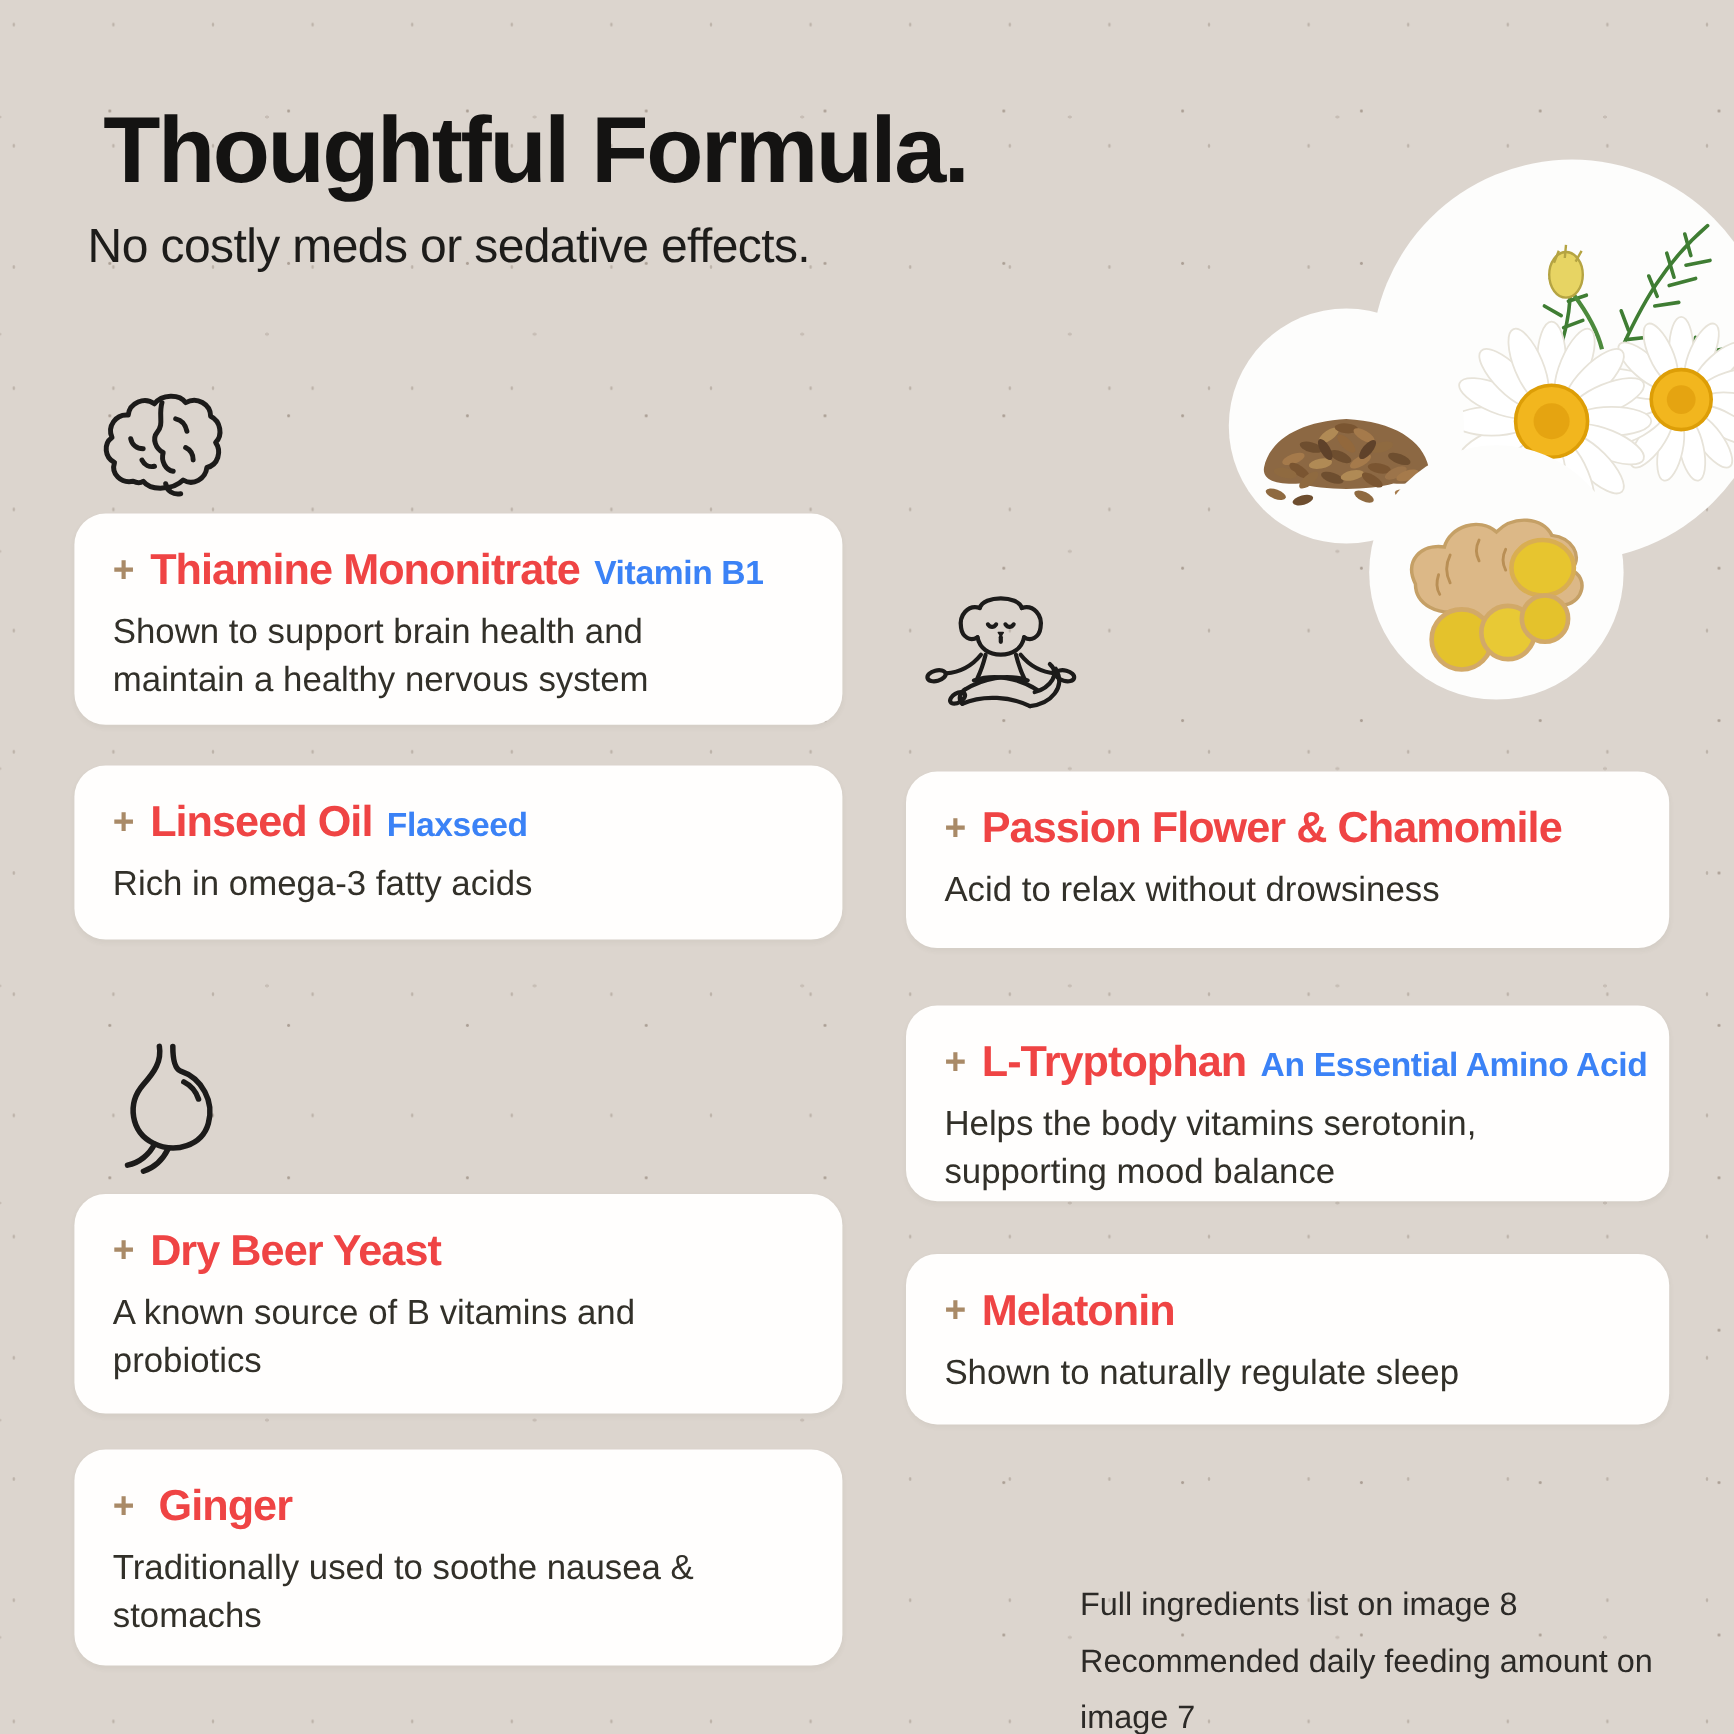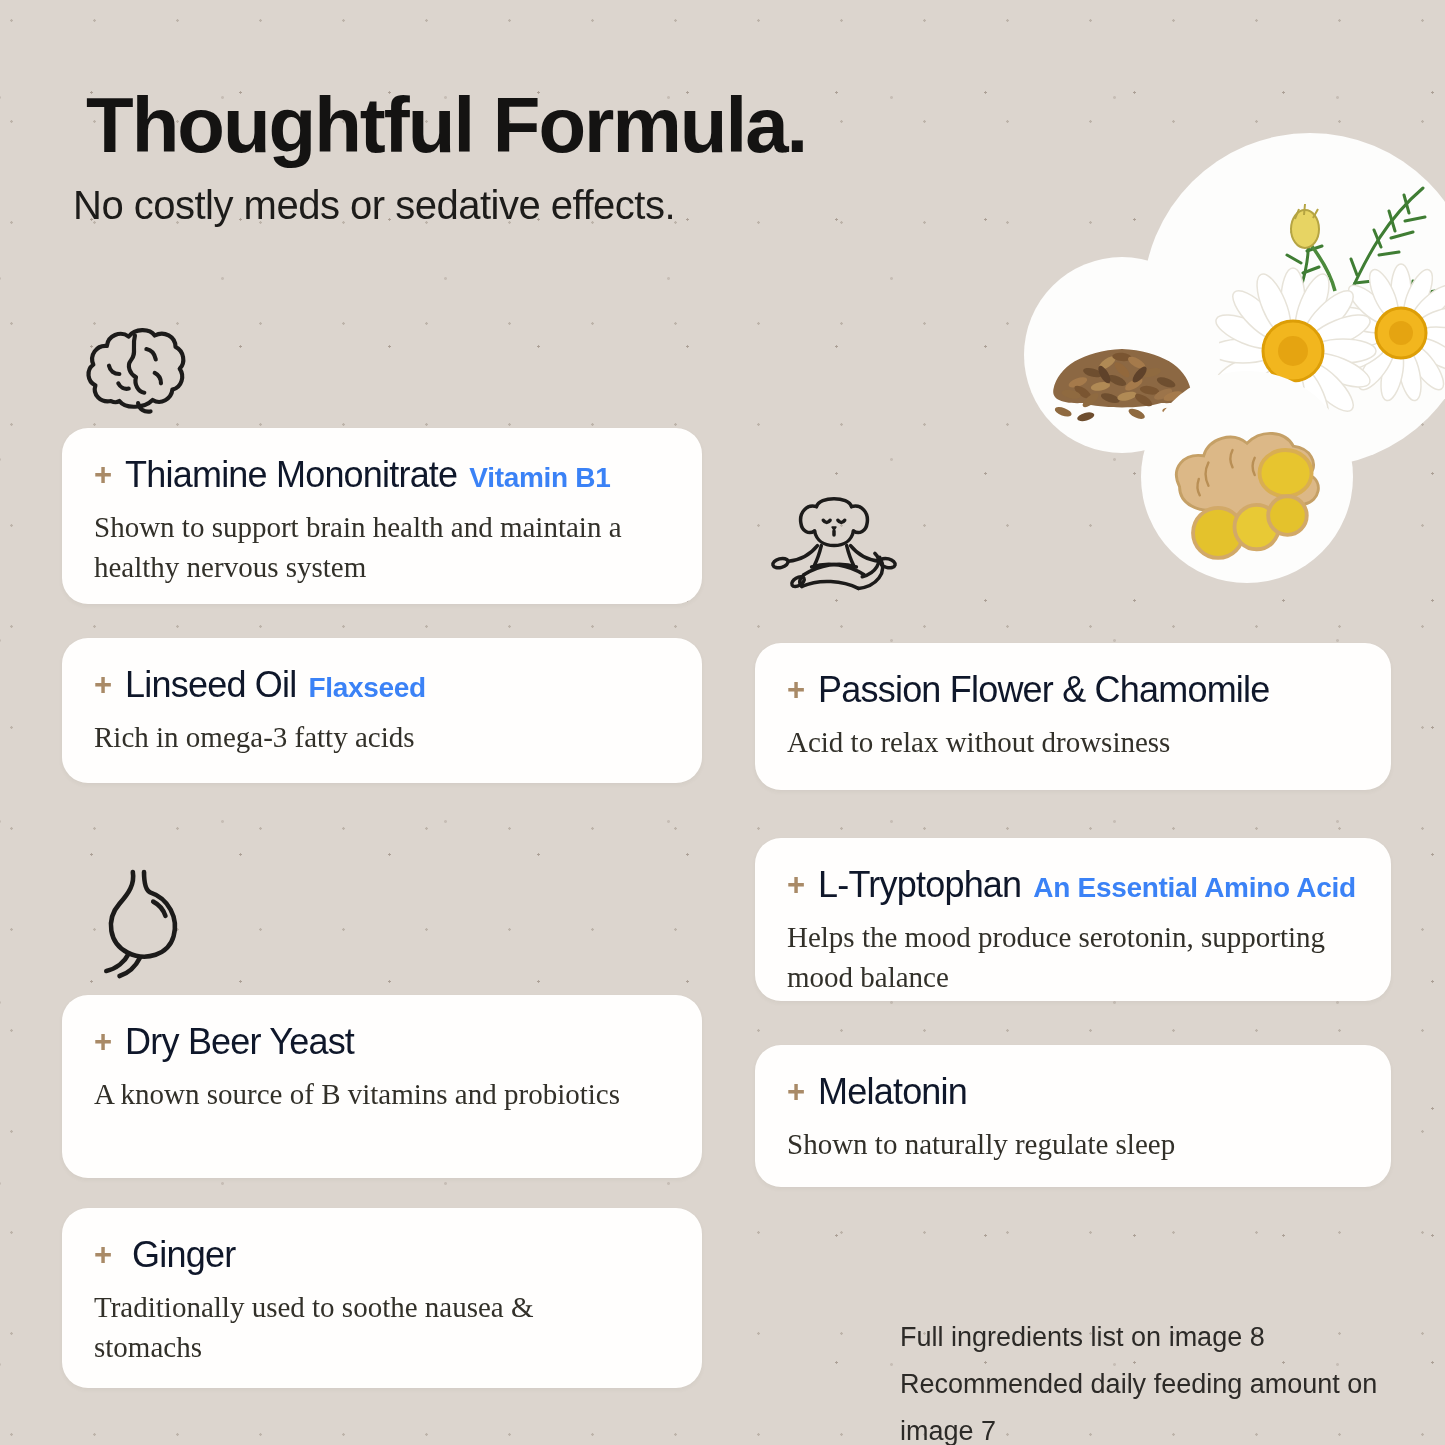--- a/index.html
+++ b/index.html
@@ -26,23 +26,23 @@
   .circle-chamomile{left:1143px;top:133px;width:334px;height:334px;}
   .circle-flax{left:1024px;top:257px;width:196px;height:196px;}
   .circle-ginger{left:1141px;top:371px;width:212px;height:212px;}
   .card{
     background:#fffefd;border-radius:26px;
     box-shadow:0 2px 4px rgba(90,80,70,.06);
     padding:26px 24px 0 32px;box-sizing:border-box;
   }
   .card-title-row{display:flex;align-items:baseline;white-space:nowrap;}
   .plus{font-size:31px;font-weight:800;color:#a98a67;margin-right:13px;position:relative;top:-2px;}
-  .ing-title{font-size:36px;font-weight:400;letter-spacing:-.8px;color:#0f172a;}
+  .ing-title{font-size:36px;font-weight:700;letter-spacing:-.8px;color:#ef4444;}
   .ing-suffix{font-size:28px;font-weight:600;letter-spacing:-.3px;color:#3b82f6;margin-left:12px;}
-  .desc{font-size:29px;line-height:40px;color:#323029;margin-top:11px;max-width:548px;font-weight:400;font-family:Liberation Serif, serif;}
+  .desc{font-size:29px;line-height:40px;color:#323029;margin-top:11px;max-width:548px;font-weight:400;}
   .card-thiamine{left:62px;top:428px;width:640px;height:176px;}
   .card-linseed{left:62px;top:638px;width:640px;height:145px;}
   .card-yeast{left:62px;top:995px;width:640px;height:183px;}
   .card-gingercard{left:62px;top:1208px;width:640px;height:180px;}
   .card-passion{left:755px;top:643px;width:636px;height:147px;}
   .card-tryptophan{left:755px;top:838px;width:636px;height:163px;}
   .card-melatonin{left:755px;top:1045px;width:636px;height:142px;}
   .footer{left:900px;top:1314px;font-size:27px;line-height:47px;color:#2c2a27;}
   .icon-brain{left:84px;top:326px;width:104px;height:96px;}
   .icon-stomach{left:92px;top:864px;width:102px;height:118px;}
@@ -255,21 +255,21 @@
   </div>
   <div class="desc">Acid to relax without drowsiness</div>
 </div>
 
 <div class="abs card card-tryptophan">
   <div class="card-title-row">
     <span class="plus">+</span>
     <span class="ing-title">L-Tryptophan</span>
     <span class="ing-suffix">An Essential Amino Acid</span>
   </div>
-  <div class="desc">Helps the mood produce serotonin, supporting mood balance</div>
+  <div class="desc">Helps the body vitamins serotonin, supporting mood balance</div>
 </div>
 
 <div class="abs card card-melatonin">
   <div class="card-title-row">
     <span class="plus">+</span>
     <span class="ing-title">Melatonin</span>
   </div>
   <div class="desc">Shown to naturally regulate sleep</div>
 </div>
 

